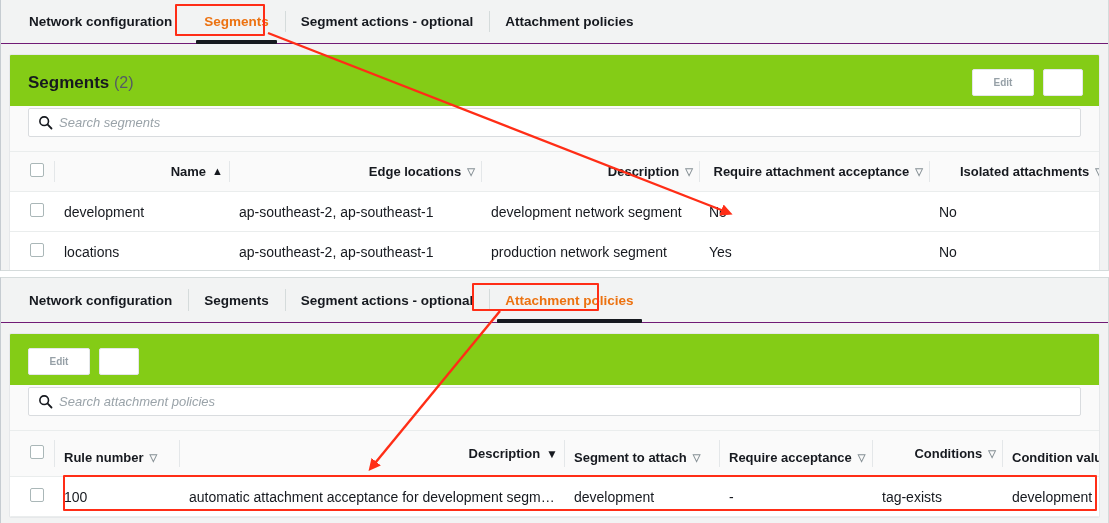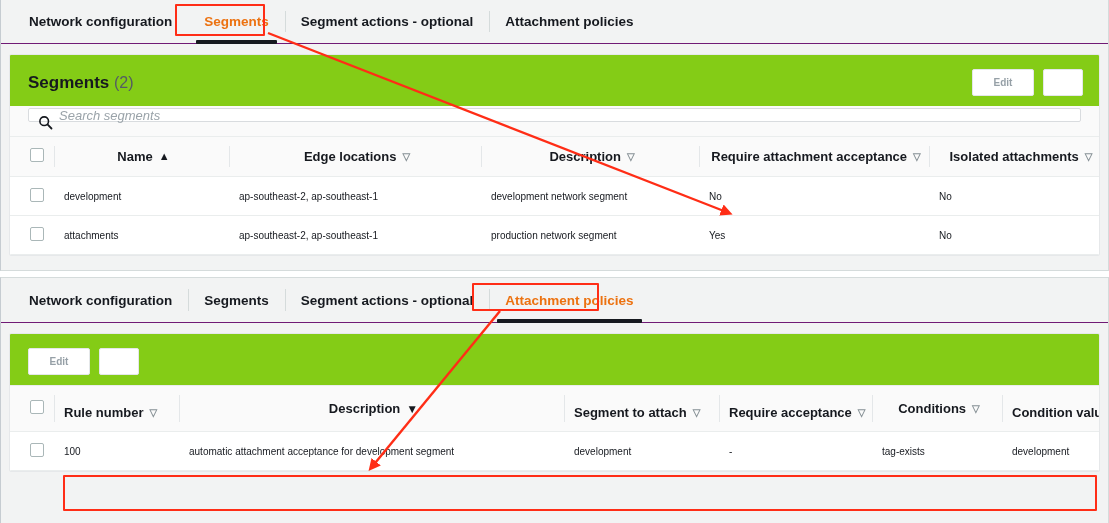--- a/index.html
+++ b/index.html
@@ -112,21 +112,21 @@
     white-space: nowrap;
   }
   .btn.clipped { min-width: 40px; padding: 0 8px; overflow: hidden; }
 
   .search-wrap {
     background: #fafafa;
     padding: 2px 18px 14px 18px;
   }
   .search-box {
     position: relative;
-    height: 14px;
+    height: 29px;
     background: #ffffff;
     border: 1px solid #d9dcdf;
     border-radius: 2px;
     display: flex;
     align-items: center;
     padding-left: 30px;
   }
   .search-box .mag {
     position: absolute;
     left: 9px; top: 6px;
@@ -162,32 +162,32 @@
   table.tbl th.divider::before {
     content: "";
     position: absolute;
     left: 0; top: 9px; bottom: 9px;
     width: 1px;
     background: #e4e7e9;
   }
   table.tbl th .th-inner {
     display: flex;
     align-items: center;
-    justify-content: center;
+    justify-content: flex-end;
     gap: 6px;
   }
   table.tbl th .th-inner.tight { justify-content: flex-start; margin-top: 8px; }
   .sort {
     font-size: 10px;
     color: #879196;
     line-height: 1;
   }
   .sort.asc { color: #16191f; font-size: 11px; }
   table.tbl td {
-    font-size: 10px;
+    font-size: 14px;
     color: #16191f;
     padding: 11px 6px 11px 10px;
     border-bottom: 1px solid #eaeded;
     background: #ffffff;
     white-space: nowrap;
     overflow: hidden;
     text-overflow: ellipsis;
   }
   .cbcell { width: 44px; padding-left: 20px !important; }
   .cbox {
@@ -317,21 +317,21 @@
             <td>development</td>
             <td>ap-southeast-2, ap-southeast-1</td>
             <td>development network segment</td>
             <td>No</td>
             <td>No</td>
           </tr>
           <tr>
             <td class="cbcell">
               <span class="cbox"></span>
             </td>
-            <td>attachments</td>
+            <td>locations</td>
             <td>ap-southeast-2, ap-southeast-1</td>
             <td>production network segment</td>
             <td>Yes</td>
             <td>No</td>
           </tr>
         </tbody>
       </table>
     </div>
   </div>
 
@@ -355,20 +355,31 @@
     </div>
 
     <div class="card">
       <div class="card-head">
         <div class="head-actions">
           <div class="btn">Edit</div>
           <div class="btn clipped"></div>
         </div>
       </div>
 
+      <div class="search-wrap">
+        <div class="search-box">
+          <span class="mag">
+            <svg viewBox="0 0 16 16" width="15" height="15">
+              <circle cx="6.6" cy="6.6" r="4.6" fill="none" stroke="currentColor" stroke-width="1.7"></circle>
+              <line x1="10.1" y1="10.1" x2="14.4" y2="14.4" stroke="currentColor" stroke-width="1.9" stroke-linecap="round"></line>
+            </svg>
+          </span>
+          <span class="search-ph">Search attachment policies</span>
+        </div>
+      </div>
 
       <table class="tbl">
         <colgroup>
           <col style="width:44px">
             <col style="width:125px">
             <col style="width:385px">
           <col style="width:155px">
             <col style="width:153px">
             <col style="width:130px">
             <col style="width:107px">

